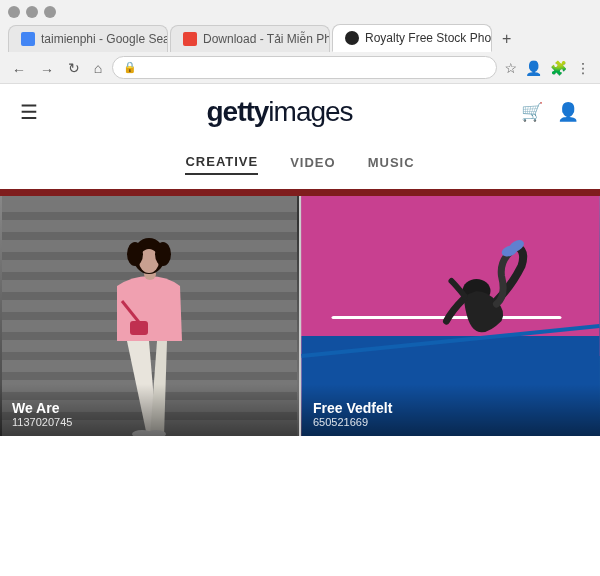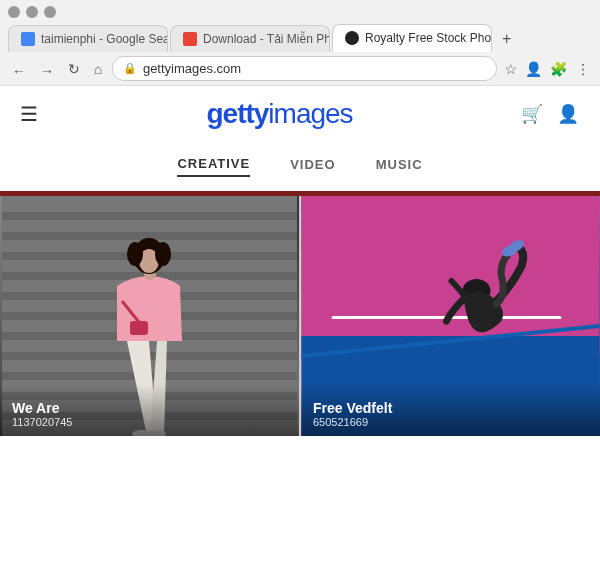--- a/index.html
+++ b/index.html
@@ -26,37 +26,37 @@
     .lock-icon { color: #555; font-size: 11px; }
     .toolbar-icons { display: flex; gap: 4px; align-items: center; }
     .toolbar-icon { background: none; border: none; cursor: pointer; font-size: 14px; color: #555; padding: 2px; }
 
     
     .site { background: #fff; }
 
     
     .site-nav { display: flex; align-items: center; justify-content: space-between; padding: 12px 20px; background: #fff; }
     .hamburger { background: none; border: none; cursor: pointer; font-size: 20px; color: #333; }
-    .getty-logo { font-size: 28px; color: #1d4ed8; letter-spacing: -1px; }
+    .getty-logo { font-size: 28px; color: #0f172a; letter-spacing: -1px; }
     .getty-logo span.bold { font-weight: 900; }
     .getty-logo span.light { font-weight: 300; }
     .nav-icons { display: flex; gap: 14px; align-items: center; }
     .nav-icon-btn { background: none; border: none; cursor: pointer; font-size: 18px; color: #333; }
 
     
     .hero { background: #f5d0e0; padding: 30px 20px 24px; text-align: center; }
     .hero-title { font-size: 32px; font-weight: 400; color: #222; margin-bottom: 20px; }
     .search-bar { display: flex; align-items: center; background: #fff; border: 1px solid #ccc; border-radius: 4px; max-width: 560px; margin: 0 auto; overflow: hidden; }
     .search-icon-wrap { padding: 0 10px; color: #888; font-size: 16px; }
     .search-input { flex: 1; border: none; outline: none; font-size: 14px; color: #555; padding: 10px 4px; }
     .camera-btn { padding: 0 12px; border: none; border-left: 1px solid #eee; background: none; cursor: pointer; font-size: 16px; color: #555; }
     .search-type-btn { display: flex; align-items: center; gap: 4px; padding: 0 14px; border: none; border-left: 1px solid #ccc; background: none; cursor: pointer; font-size: 13px; color: #333; white-space: nowrap; height: 42px; }
 
     
-    .category-tabs { display: flex; justify-content: center; gap: 40px; padding: 14px 20px; border-bottom: 5px solid #7f1d1d; background: #fff; }
+    .category-tabs { display: flex; justify-content: center; gap: 32px; padding: 14px 20px; border-bottom: 7px solid #7f1d1d; background: #fff; }
     .cat-tab { font-size: 13px; font-weight: 600; letter-spacing: 1px; color: #666; text-transform: uppercase; cursor: pointer; padding-bottom: 4px; border: none; background: none; }
     .cat-tab.active { color: #333; border-bottom: 2px solid #333; }
 
     
     .images-grid { display: flex; gap: 2px; background: #ccc; }
     .image-cell { flex: 1; position: relative; overflow: hidden; cursor: pointer; }
     .image-placeholder { width: 100%; height: 240px; object-fit: cover; display: block; }
     .img-left { background: linear-gradient(135deg, #888 0%, #555 30%, #333 60%, #888 100%); position: relative; }
     .img-right { background: linear-gradient(135deg, #c060a0 0%, #d080b0 20%, #e090c0 40%, #2060a0 70%, #1050a0 100%); position: relative; }
     .img-caption { position: absolute; bottom: 0; left: 0; right: 0; padding: 8px 12px; background: linear-gradient(transparent, rgba(0,0,0,0.5)); color: #fff; }
@@ -99,21 +99,20 @@
     <button class="new-tab-btn">+</button>
   </div>
 
   <div class="address-bar">
     <button class="nav-btn">←</button>
     <button class="nav-btn">→</button>
     <button class="nav-btn">↻</button>
     <button class="nav-btn">⌂</button>
     <div class="address-input">
       <span class="lock-icon">🔒</span>
-      <span class="address-text">gettyimages.com</span>
     </div>
     <div class="toolbar-icons">
       <button class="toolbar-icon">☆</button>
       <button class="toolbar-icon">👤</button>
       <button class="toolbar-icon">🧩</button>
       <button class="toolbar-icon">⋮</button>
     </div>
   </div>
 </div>
 

